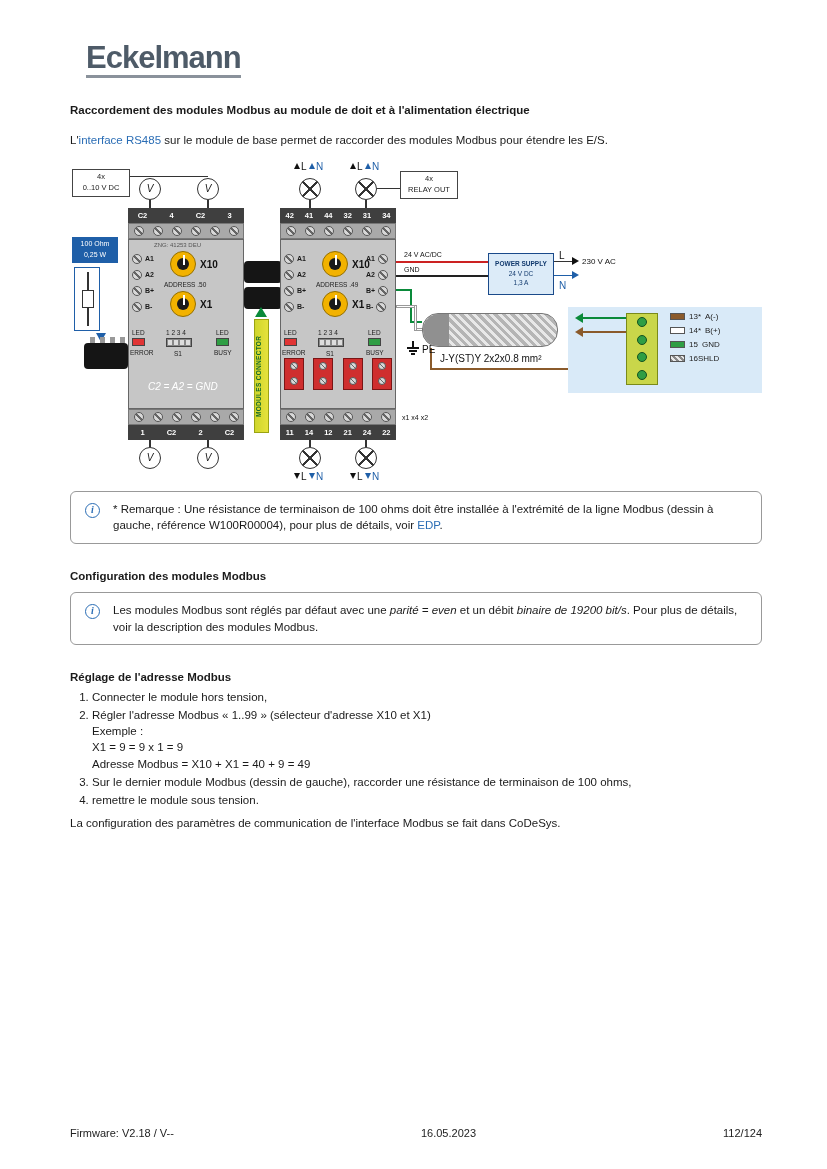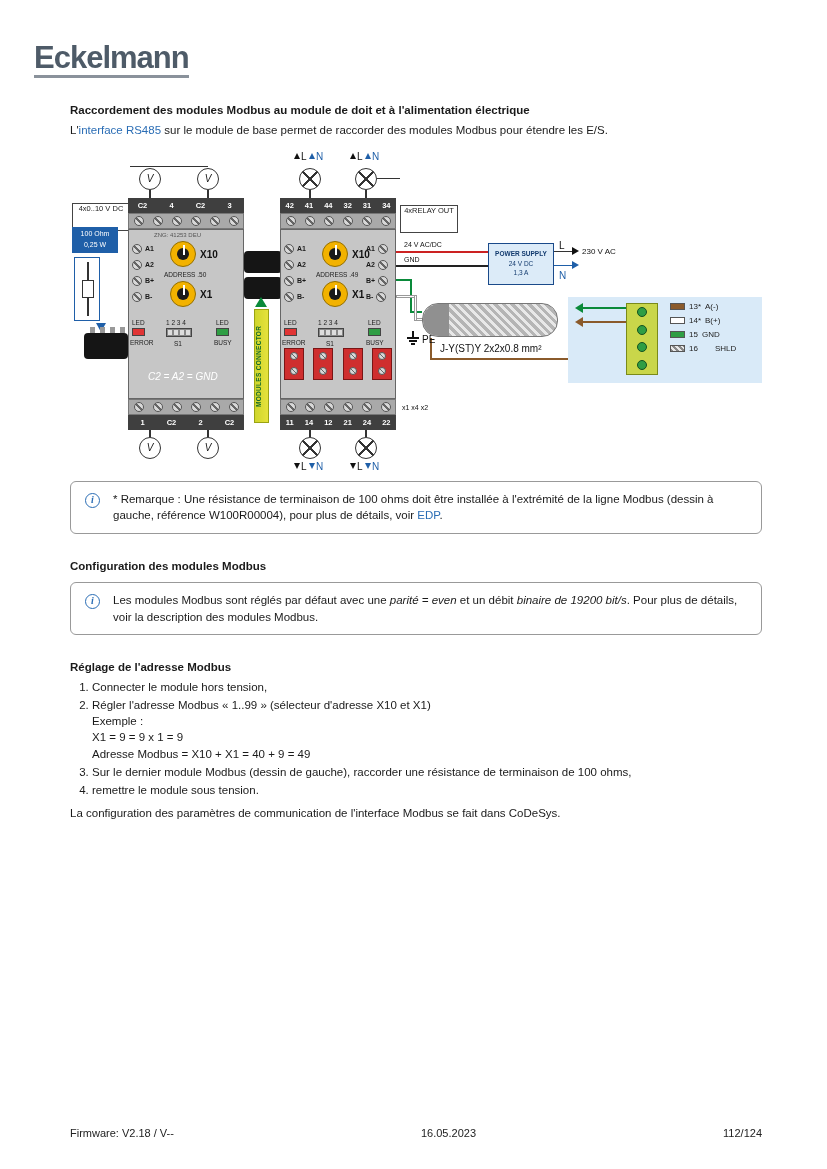--- a/index.html
+++ b/index.html
@@ -1,33 +1,33 @@
 <!DOCTYPE html>
 <html><head>
 <meta charset="utf-8">
 <style>
 *{margin:0;padding:0;box-sizing:border-box;}
 html,body{background:#fff;}
 .page{position:relative;width:827px;height:1169px;background:#fff;font-family:"Liberation Sans",sans-serif;color:#1a1a1a;overflow:hidden;}
 .content{padding:0 65px 0 70px;}
-.logo{display:inline-block;margin:42px 0 0 34px;font-size:31px;font-weight:bold;color:#4e5b68;letter-spacing:-1px;line-height:1;border-bottom:3px solid #8a929b;padding-bottom:2px;}
+.logo{display:inline-block;margin:42px 0 0 86px;font-size:31px;font-weight:bold;color:#4e5b68;letter-spacing:-1px;line-height:1;border-bottom:3px solid #8a929b;padding-bottom:2px;}
 h2.section{font-size:11.5px;font-weight:bold;margin-top:26px;}
 h3.section{font-size:11.5px;font-weight:bold;margin-top:26px;}
-p.body{font-size:11.5px;line-height:1.35;margin-top:7px;}
+p.body{font-size:11.5px;line-height:1.35;margin-top:17px;}
 a{color:#2a6db5;text-decoration:none;cursor:pointer;}
 .b{font-weight:normal;}.i{font-style:italic;}
 .notebox{position:relative;border:1px solid #999;border-radius:6px;padding:9px 14px 9px 42px;font-size:11.5px;line-height:1.45;margin-top:8px;}
 .infoicon{position:absolute;left:14px;top:11px;width:15px;height:15px;border:1.5px solid #2a6db5;border-radius:50%;color:#2a6db5;font-size:10px;font-weight:bold;font-style:italic;font-family:"Liberation Serif",serif;display:flex;align-items:center;justify-content:center;}
 ol.steps{font-size:11.5px;line-height:1.4;margin-top:6px;padding-left:22px;}
 ol.steps li{margin-bottom:2px;}
 .footer{position:absolute;left:70px;right:65px;bottom:30px;display:flex;justify-content:space-between;font-size:11px;color:#222;}
 
 .diagram{position:relative;height:322px;margin-top:12px;}
 .abs{position:absolute;}
-.dbox{position:absolute;border:1px solid #444;background:#fff;font-size:7.5px;text-align:center;display:flex;flex-direction:row;justify-content:center;line-height:1.35;margin-top:44px;}
+.dbox{position:absolute;border:1px solid #444;background:#fff;font-size:7.5px;text-align:center;display:flex;flex-direction:column;justify-content:center;line-height:1.35;}
 .strip{position:absolute;background:#3f3f3f;color:#fff;font-size:7.5px;font-weight:bold;display:flex;align-items:center;}
 .strip span{flex:1;text-align:center;}
 .screwrow{position:absolute;background:#a9a9a9;border:1px solid #777;display:flex;align-items:center;justify-content:space-around;}
 .screw{width:10px;height:10px;border-radius:50%;border:1px solid #555;background:#d8d8d8 linear-gradient(45deg,transparent 42%,#666 42%,#666 58%,transparent 58%);}
 .mbody{position:absolute;background:#c6c6c6;border:1px solid #666;}
 .meter{position:absolute;width:22px;height:22px;border-radius:50%;border:1.5px solid #333;background:#fff;display:flex;align-items:center;justify-content:center;font-size:10px;font-style:italic;}
 .lamp{position:absolute;width:22px;height:22px;border-radius:50%;border:1.5px solid #333;background:linear-gradient(45deg,transparent 46%,#333 46%,#333 54%,transparent 54%),linear-gradient(-45deg,transparent 46%,#333 46%,#333 54%,transparent 54%),#fff;}
 .vline{position:absolute;width:1.5px;background:#333;}
 .hline{position:absolute;height:1.5px;background:#333;}
 .rotary{position:absolute;width:26px;height:26px;border-radius:50%;background:#f2b200;border:1px solid #946f00;}
@@ -380,21 +380,21 @@
           <span style="margin-left:4px">B(+)</span>
         </div>
       <div class="legendrow" style="left:600px;top:179px">
           <i class="chip green"></i>
           <span class="b">15</span>
           <span style="margin-left:4px">GND</span>
         </div>
       <div class="legendrow" style="left:600px;top:193px">
           <i class="chip hatch"></i>
           <span class="b">16</span>
-          <span style="margin-left:17px">SHLD</span>
+          <span style="margin-left:0">SHLD</span>
         </div>
 
     </div>
 
     <div class="notebox">
       <span class="infoicon">i</span>
       <span class="b">* Remarque : Une résistance de terminaison de 100 ohms doit</span><span> être installée à l'extrémité de la ligne Modbus (dessin à gauche, référence W100R00004), pour plus de détails, voir </span><a>EDP</a><span>.</span>
     </div>
 
     <h3 class="section">Configuration des modules Modbus</h3>

